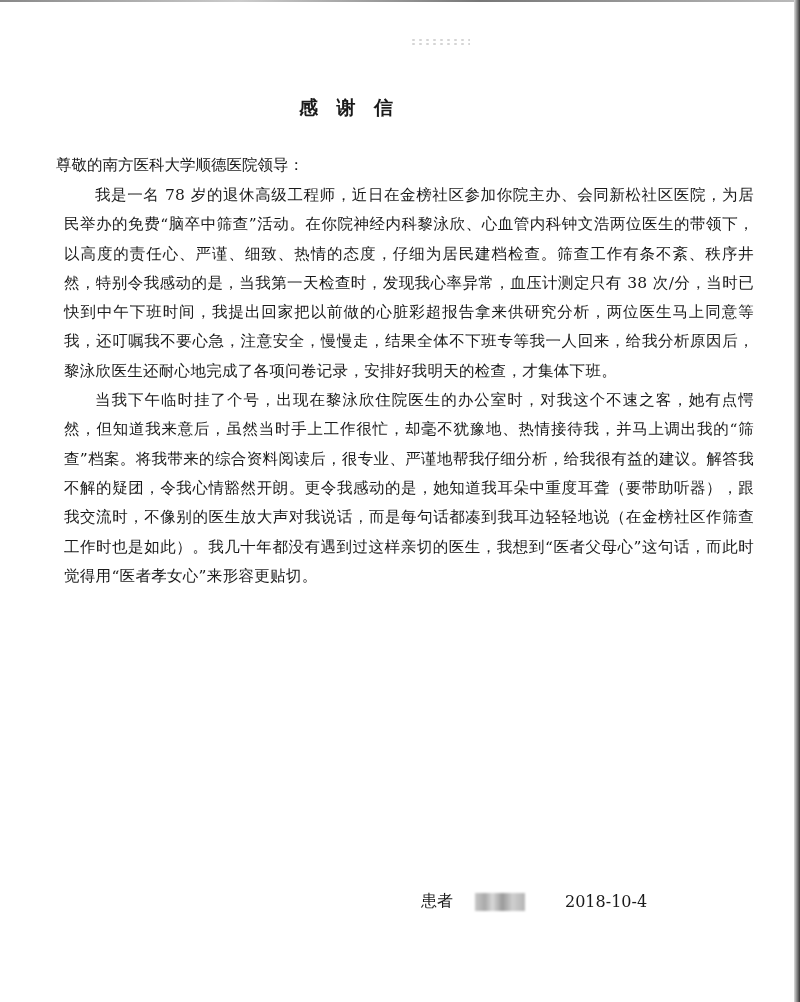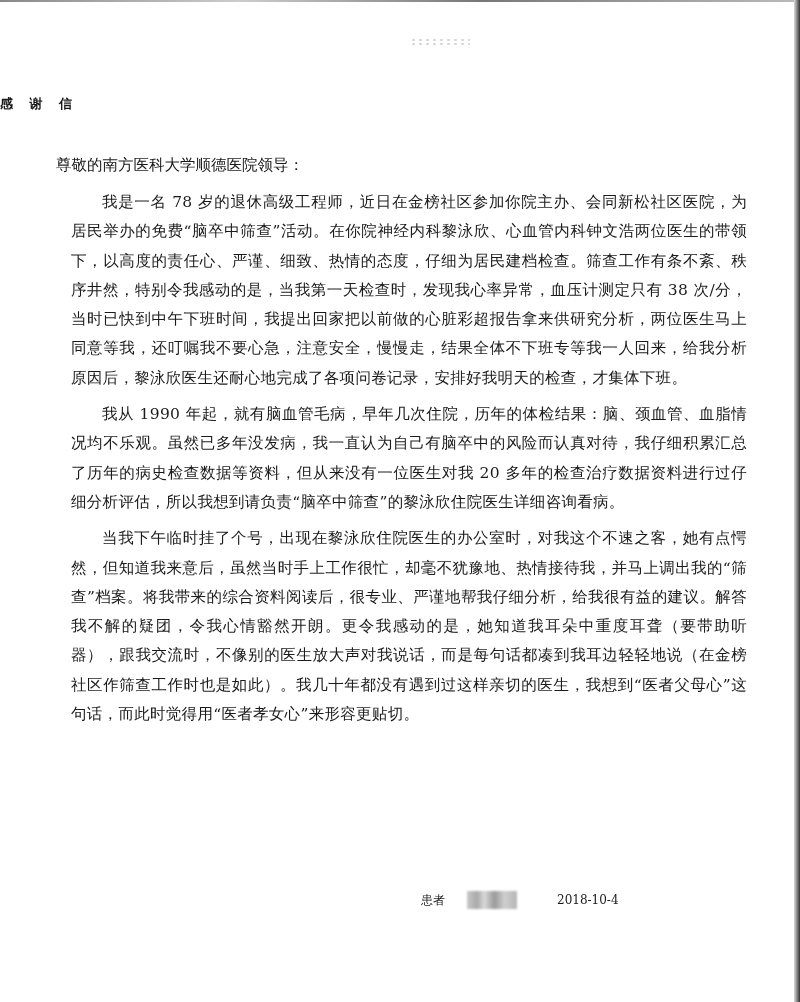--- a/index.html
+++ b/index.html
@@ -4,43 +4,42 @@
 <style>
   html, body { margin: 0; padding: 0; }
   body {
     width: 800px; height: 1002px; background: #ffffff; position: relative; overflow: hidden;
     font-family: "DejaVu Serif", "Liberation Serif", serif; color: #1a1a1a;
   }
   .scan-top { position: absolute; left: 0; top: 0; width: 800px; height: 2px; background: linear-gradient(90deg,#888,#ccc 30%,#777 60%,#bbb); }
   .scan-right { position: absolute; right: 0; top: 0; width: 6px; height: 1002px; background: linear-gradient(90deg,#ddd,#333); }
   .speck { position: absolute; left: 410px; top: 38px; width: 60px; height: 8px; opacity: .35;
     background: radial-gradient(circle,#888 1px,transparent 1.5px) 0 0/7px 4px; }
-  .title { position: absolute; top: 95px; left: 0; width: 698px; text-align: left;
-    font-family: "DejaVu Sans", "Liberation Sans", sans-serif; font-weight: bold; font-size: 13px; letter-spacing: 6px; }
+  .title { position: absolute; top: 95px; left: 0; width: 698px; text-align: center;
+    font-family: "DejaVu Sans", "Liberation Sans", sans-serif; font-weight: bold; font-size: 19px; letter-spacing: 6px; }
   .salutation { position: absolute; top: 155px; left: 56px; font-size: 15.5px; }
   .body { position: absolute; top: 181px; left: 64px; width: 690px; }
-  .para { margin: 7px; font-size: 15.5px; line-height: 29.3px; text-indent: 2em; text-align: justify; letter-spacing: 0.3px; }
-  .signature { position: absolute; top: 891px; left: 421px; font-size: 12px; display: flex; align-items: center; }
+  .para { margin: 0; font-size: 15.5px; line-height: 29.3px; text-indent: 2em; text-align: justify; letter-spacing: 0.3px; }
+  .signature { position: absolute; top: 891px; left: 421px; font-size: 16px; display: flex; align-items: center; }
   .sig-label { margin-right: 22px; }
   .blur-name { width: 50px; height: 18px; margin-right: 40px;
     background: linear-gradient(90deg,#c8c8c8 0,#a9a9a9 20%,#d8d8d8 35%,#9a9a9a 55%,#cfcfcf 75%,#b5b5b5 100%); filter: blur(1.2px); }
 </style>
 </head>
 <body>
 
 <div class="scan-top"></div>
 <div class="scan-right"></div>
 <div class="speck"></div>
 
 <div class="title">感 谢 信</div>
 <div class="salutation">尊敬的南方医科大学顺德医院领导：</div>
 
 <div class="body">
   <p class="para">我是一名 78 岁的退休高级工程师，近日在金榜社区参加你院主办、会同新松社区医院，为居民举办的免费“脑卒中筛查”活动。在你院神经内科黎泳欣、心血管内科钟文浩两位医生的带领下，以高度的责任心、严谨、细致、热情的态度，仔细为居民建档检查。筛查工作有条不紊、秩序井然，特别令我感动的是，当我第一天检查时，发现我心率异常，血压计测定只有 38 次/分，当时已快到中午下班时间，我提出回家把以前做的心脏彩超报告拿来供研究分析，两位医生马上同意等我，还叮嘱我不要心急，注意安全，慢慢走，结果全体不下班专等我一人回来，给我分析原因后，黎泳欣医生还耐心地完成了各项问卷记录，安排好我明天的检查，才集体下班。</p>
-  <p class="para">我从 1990 年起，就有脑血管毛病，早年几次住院，历年的体检结果：脑、颈血管、血脂情况均不乐观。虽然已多年没发病，我一直认为自己有脑卒中的风险而认真对待，我仔细积累汇总了历年的病史检查数据等资料，但从来没有一位医生对我 20 多年的检查治疗数据资料进行过仔细分析评估，所以我想到请负责“脑卒中筛查”的黎泳欣住院医生详细咨询看病。</p>
   <p class="para">当我下午临时挂了个号，出现在黎泳欣住院医生的办公室时，对我这个不速之客，她有点愕然，但知道我来意后，虽然当时手上工作很忙，却毫不犹豫地、热情接待我，并马上调出我的“筛查”档案。将我带来的综合资料阅读后，很专业、严谨地帮我仔细分析，给我很有益的建议。解答我不解的疑团，令我心情豁然开朗。更令我感动的是，她知道我耳朵中重度耳聋（要带助听器），跟我交流时，不像别的医生放大声对我说话，而是每句话都凑到我耳边轻轻地说（在金榜社区作筛查工作时也是如此）。我几十年都没有遇到过这样亲切的医生，我想到“医者父母心”这句话，而此时觉得用“医者孝女心”来形容更贴切。</p>
 </div>
 
 <div class="signature">
   <span class="sig-label">患者</span>
   <span class="blur-name"></span>
   <span>2018-10-4</span>
 </div>
 
 </body></html>

